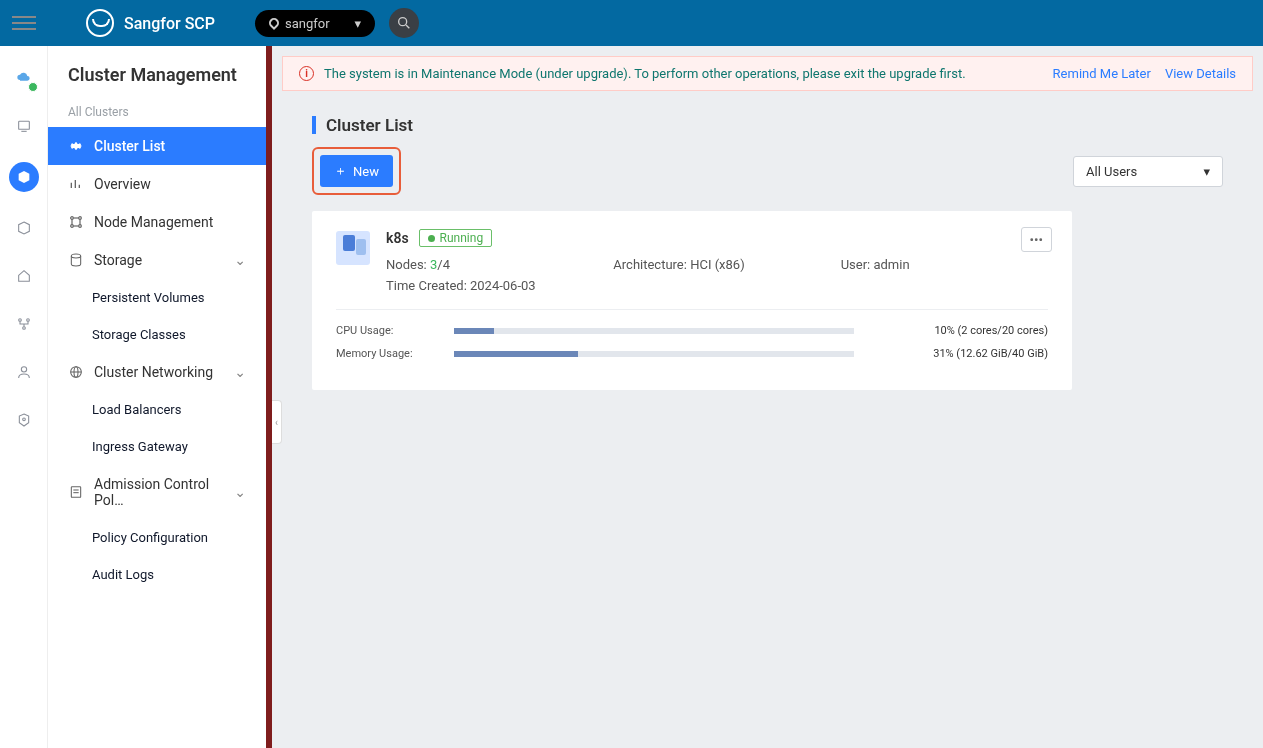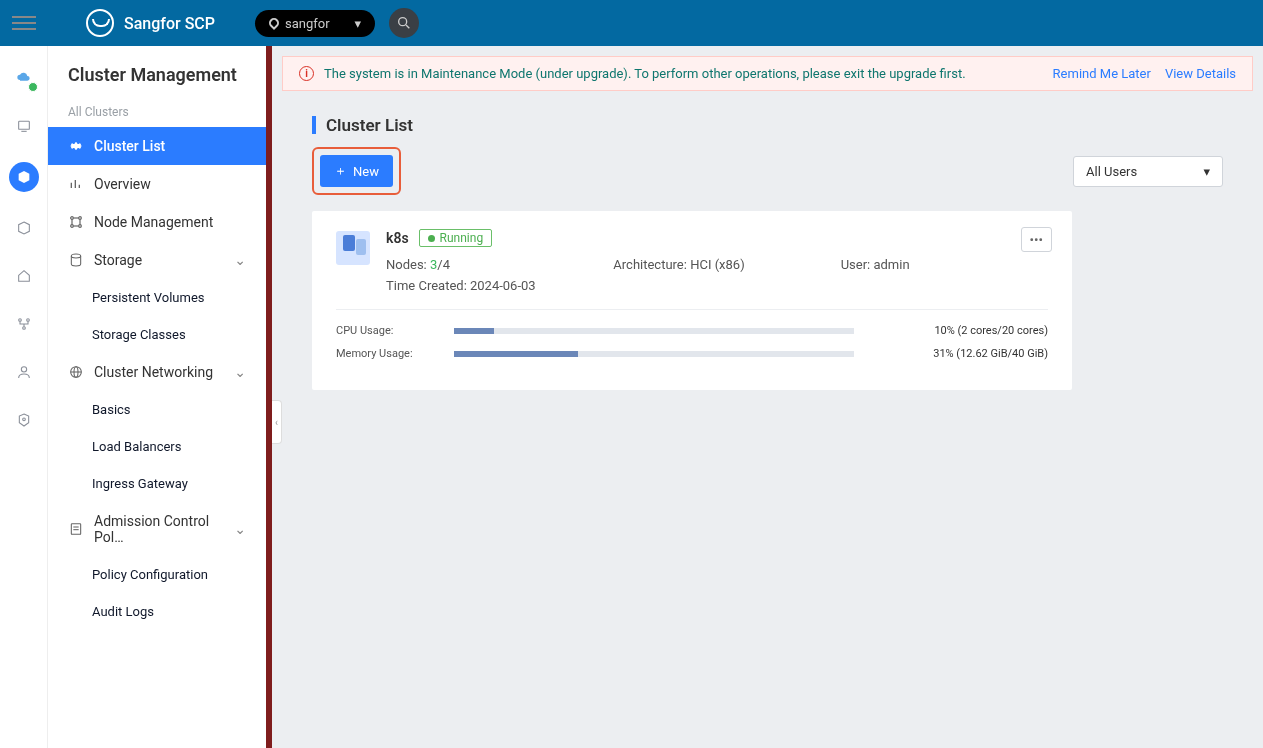--- a/index.html
+++ b/index.html
@@ -200,23 +200,20 @@
           <svg viewBox="0 0 24 24" fill="none" stroke="currentColor" stroke-width="1.6">
             <circle cx="12" cy="12" r="8"></circle>
             <ellipse cx="12" cy="12" rx="3" ry="8"></ellipse>
             <line x1="4" y1="12" x2="20" y2="12"></line>
           </svg>
         </span>
       <span>Cluster Networking</span>
       <span class="chev">⌄</span>
     </div>
     <div class="sb-item nested">
-        <span>Basics</span>
-      </div>
-    <div class="sb-item nested">
         <span>Load Balancers</span>
       </div>
     <div class="sb-item nested">
         <span>Ingress Gateway</span>
       </div>
     <div class="sb-item">
       <span class="sb-ico">
           <svg viewBox="0 0 24 24" fill="none" stroke="currentColor" stroke-width="1.6">
             <rect x="5" y="4" width="14" height="16" rx="1"></rect>
             <line x1="8" y1="9" x2="16" y2="9"></line>

